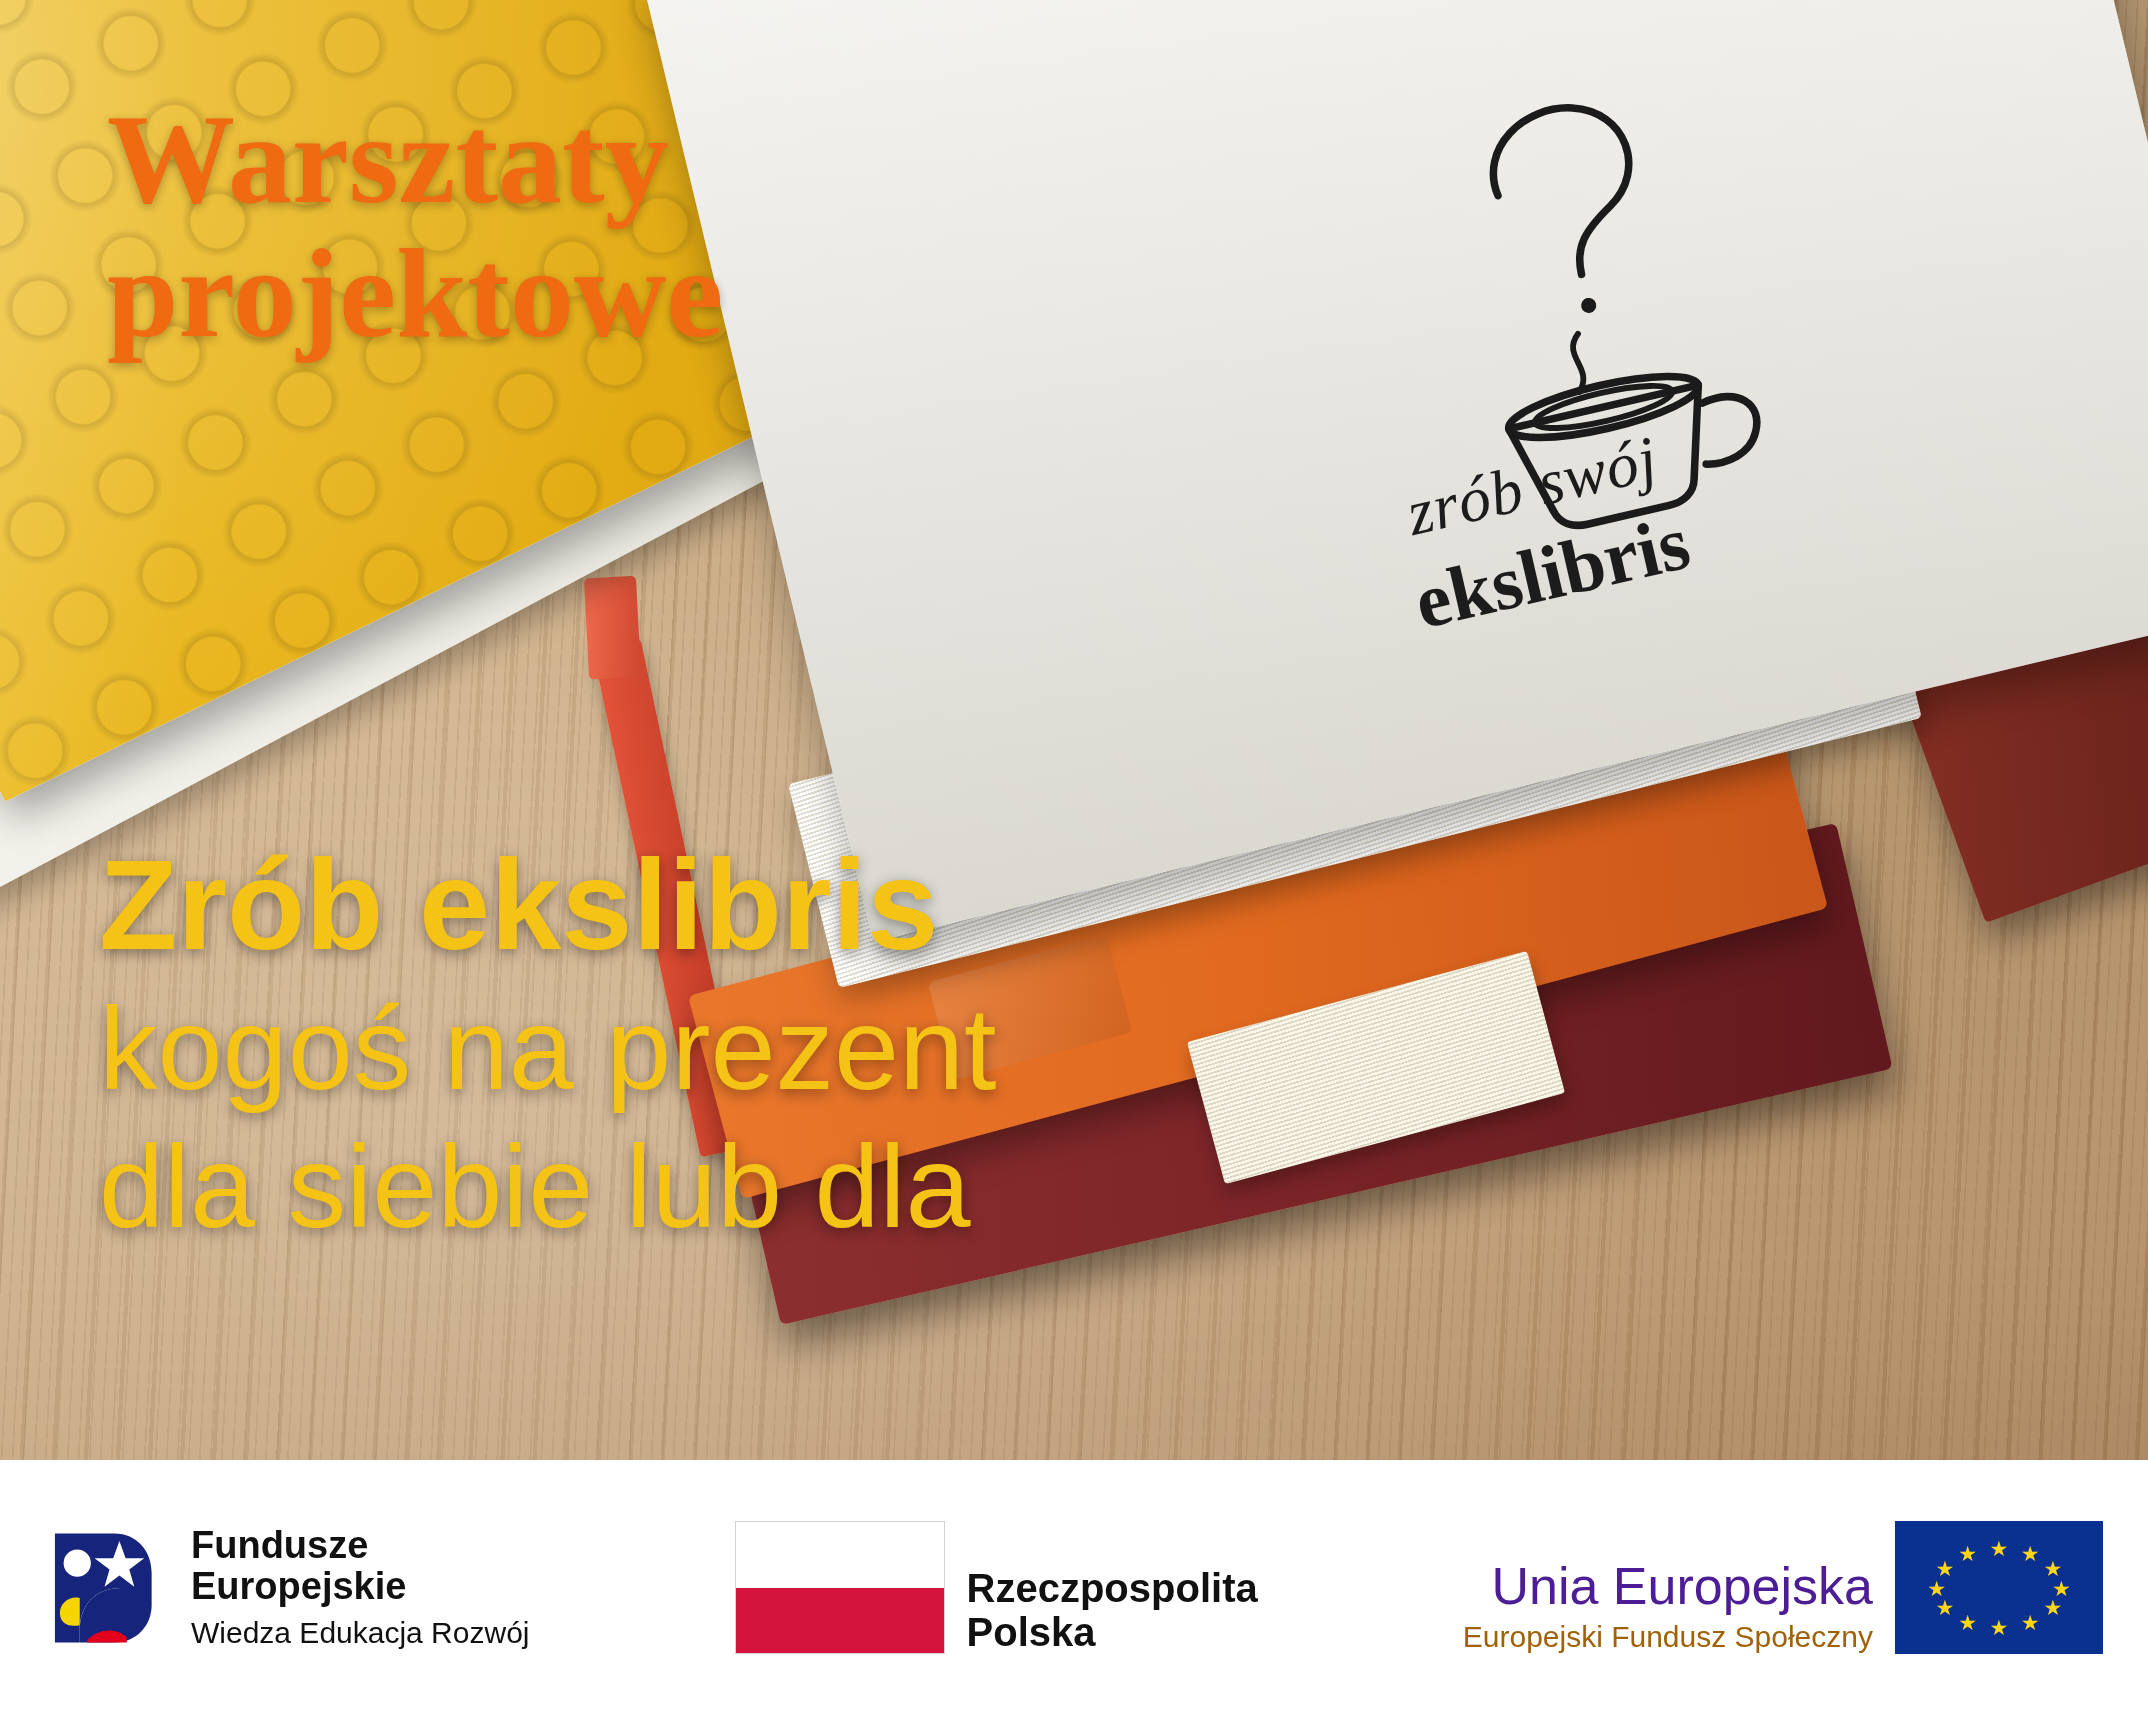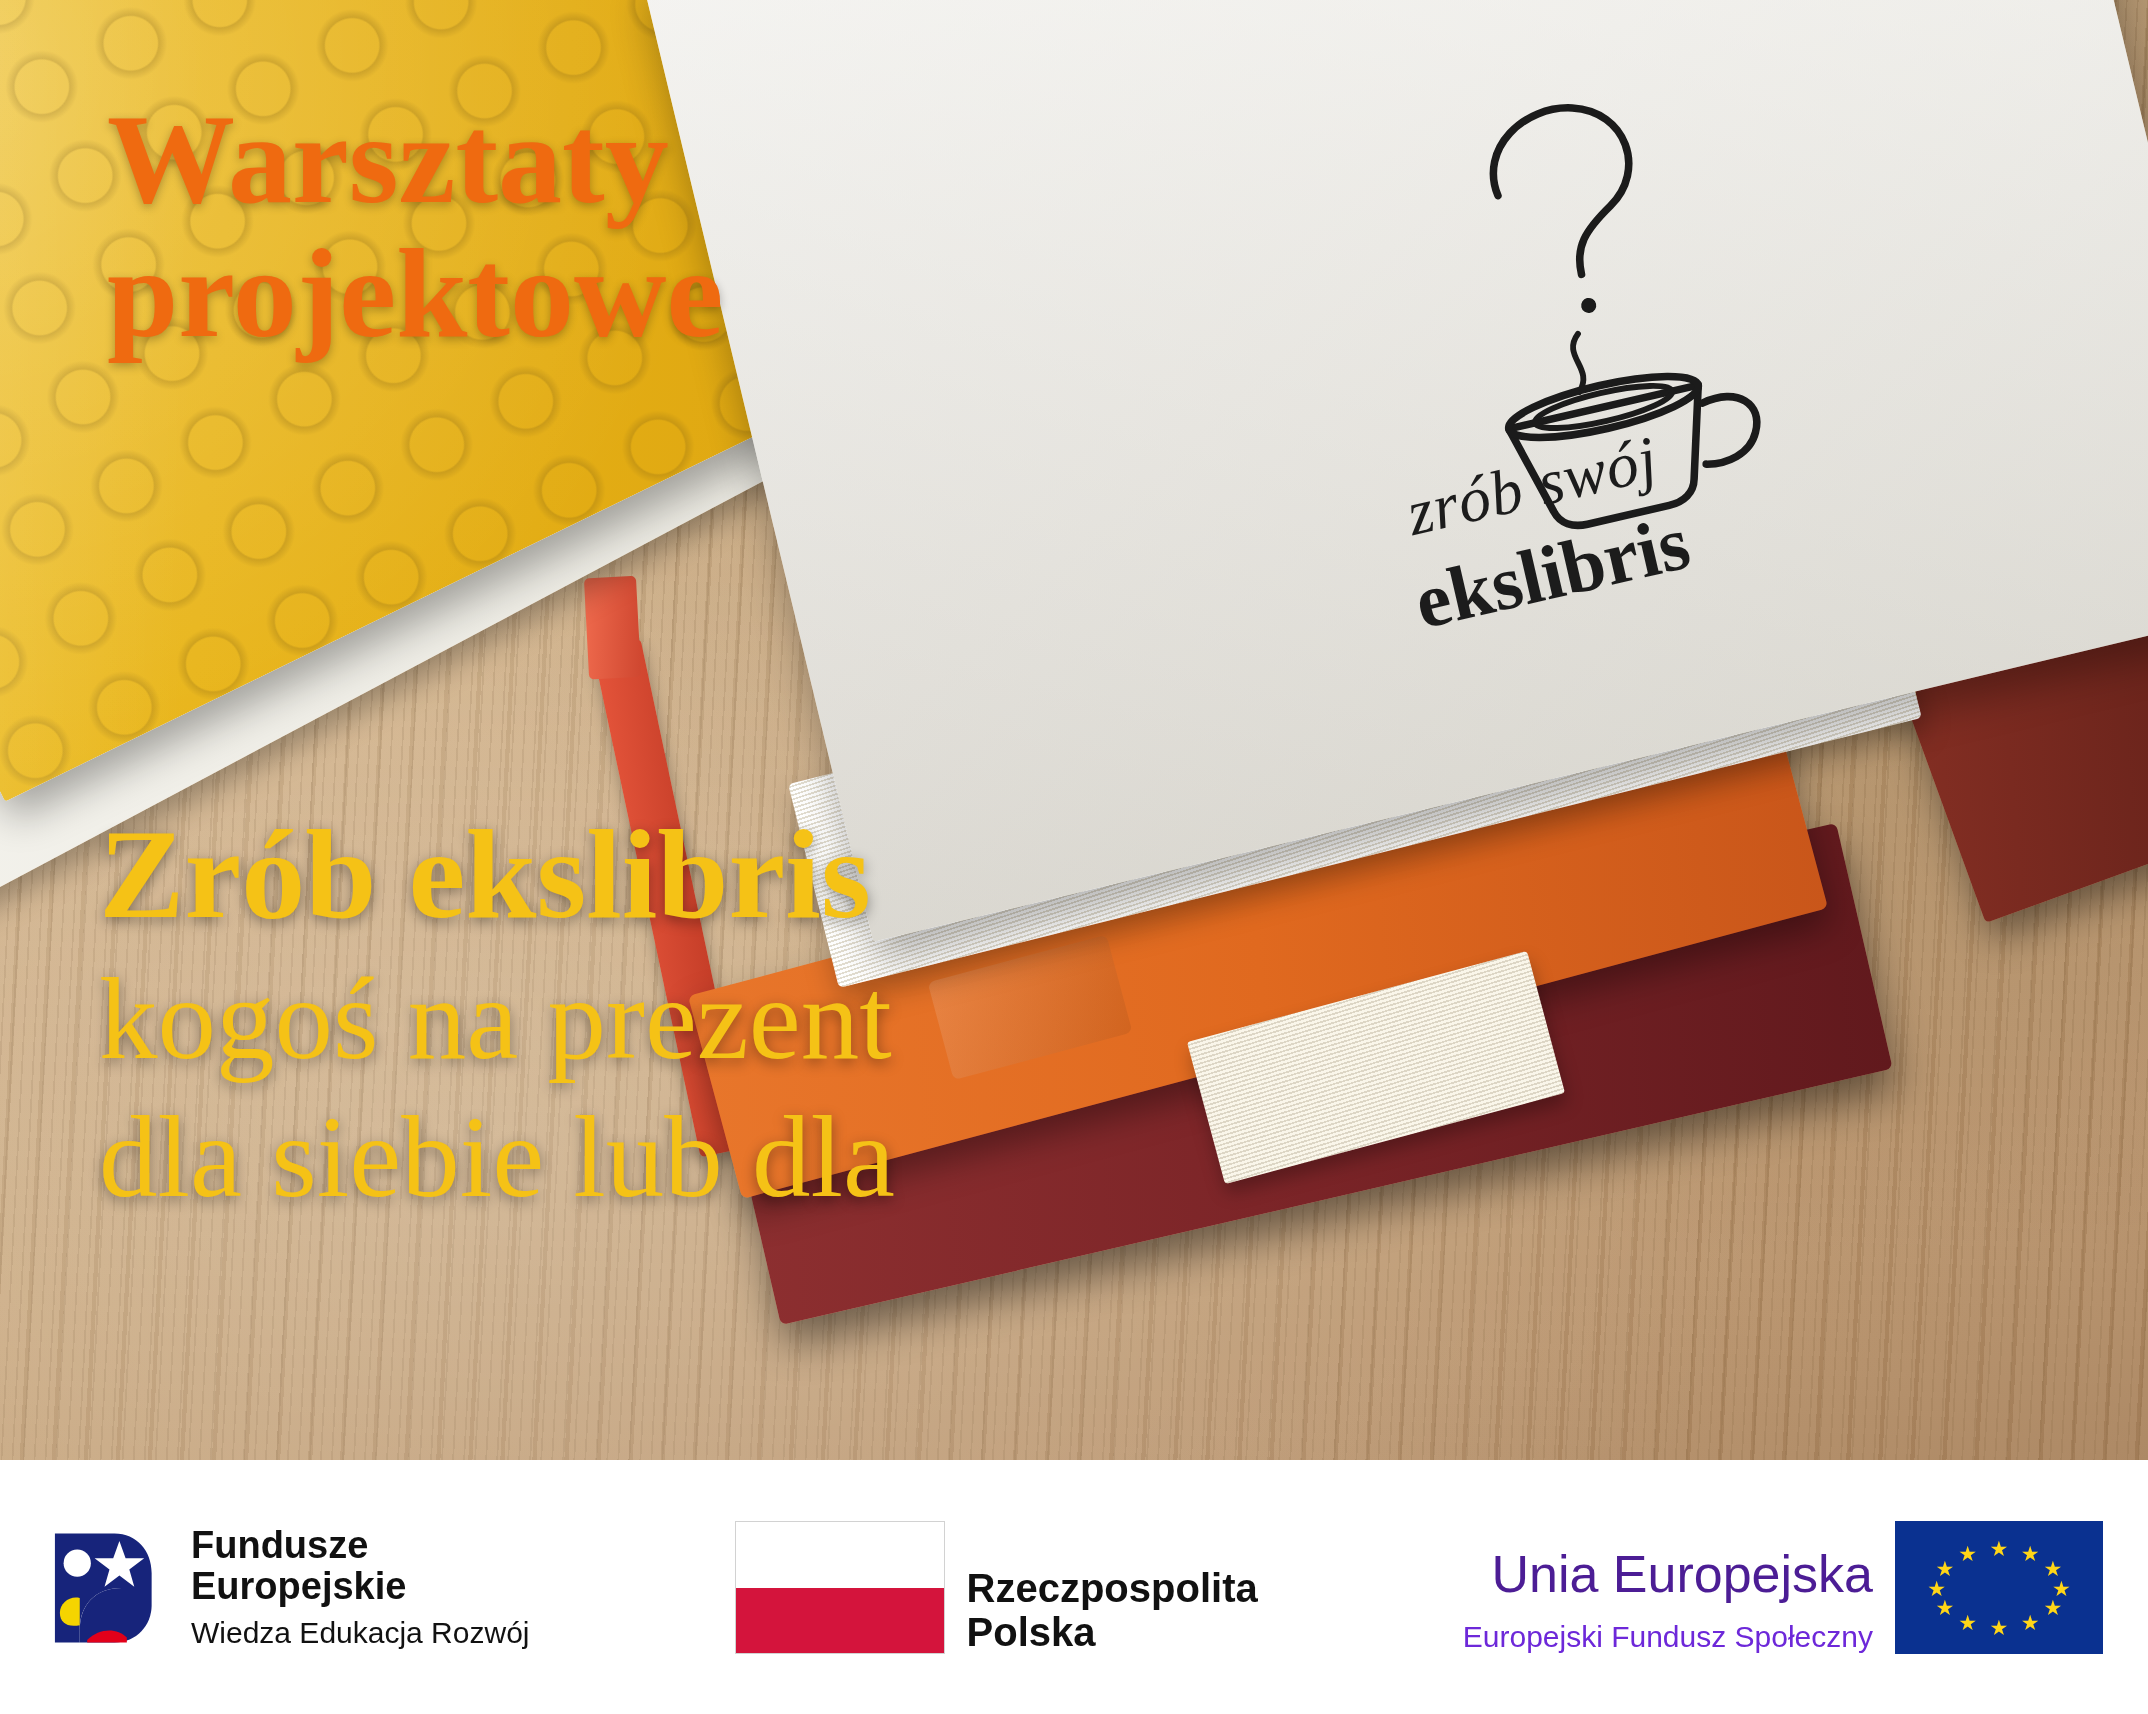--- a/index.html
+++ b/index.html
@@ -268,24 +268,24 @@
     color: #ef6a10;
     font-family: "Liberation Serif", serif;
     font-weight: bold;
     font-size: 128px;
     line-height: 1.05;
     text-shadow: 0 3.4px 10px rgba(0,0,0,0.28);
   }
 
   .headline-main {
     position: absolute;
-    left: 99px; top: 799px;
+    left: 99px; top: 829px;
     width: 1359px;
     color: #f5c216;
-    font-family: Liberation Serif, serif;
+    font-family: Liberation Sans, sans-serif;
     font-size: 117px;
     line-height: 1.18;
     text-shadow: 0 4.2px 13.4px rgba(0,0,0,0.40);
   }
   .headline-main .strong {
     font-weight: bold;
     font-size: 128px;
     display: block;
   }
   .headline-main .reg { display: block; }
@@ -317,21 +317,21 @@
     flex: 0 0 auto;
   }
   .pl-flag .white { flex:1; background:#ffffff; }
   .pl-flag .red { flex:1; background:#d4143c; }
   .rp-text .l1, .rp-text .l2 {
     font-weight: bold; font-size: 40px; line-height: 1.1; color:#111;
   }
 
   .ue-text { text-align: right; }
   .ue-text .l1 { font-weight: normal; font-size: 52px; color:#4c1d95; line-height:1.1; }
-  .ue-text .l2 { font-size: 30px; color:#6d28d9; margin-top: 17px; }
+  .ue-text .l2 { font-size: 30px; color:#a16207; margin-top: 5px; }
   .eu-flag {
     width: 208px; height: 133px;
     background: #0a3190;
     position: relative;
     flex: 0 0 auto;
   }
   .eu-flag .star {
     position: absolute;
     color: #ffd617;
     font-size: 21px;

